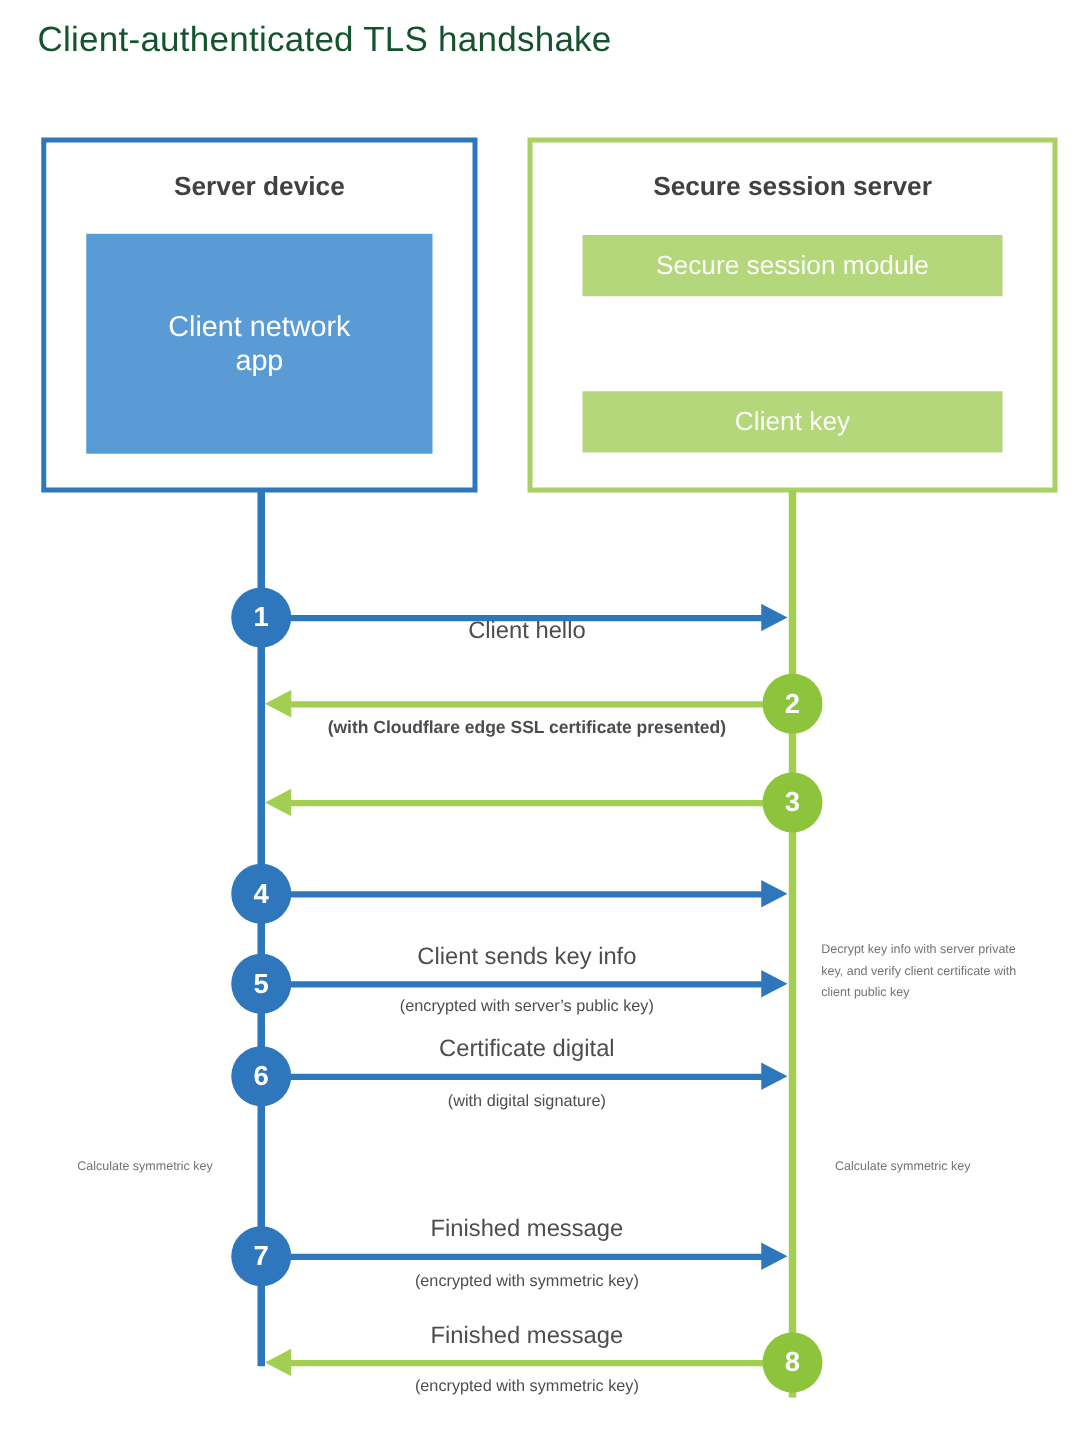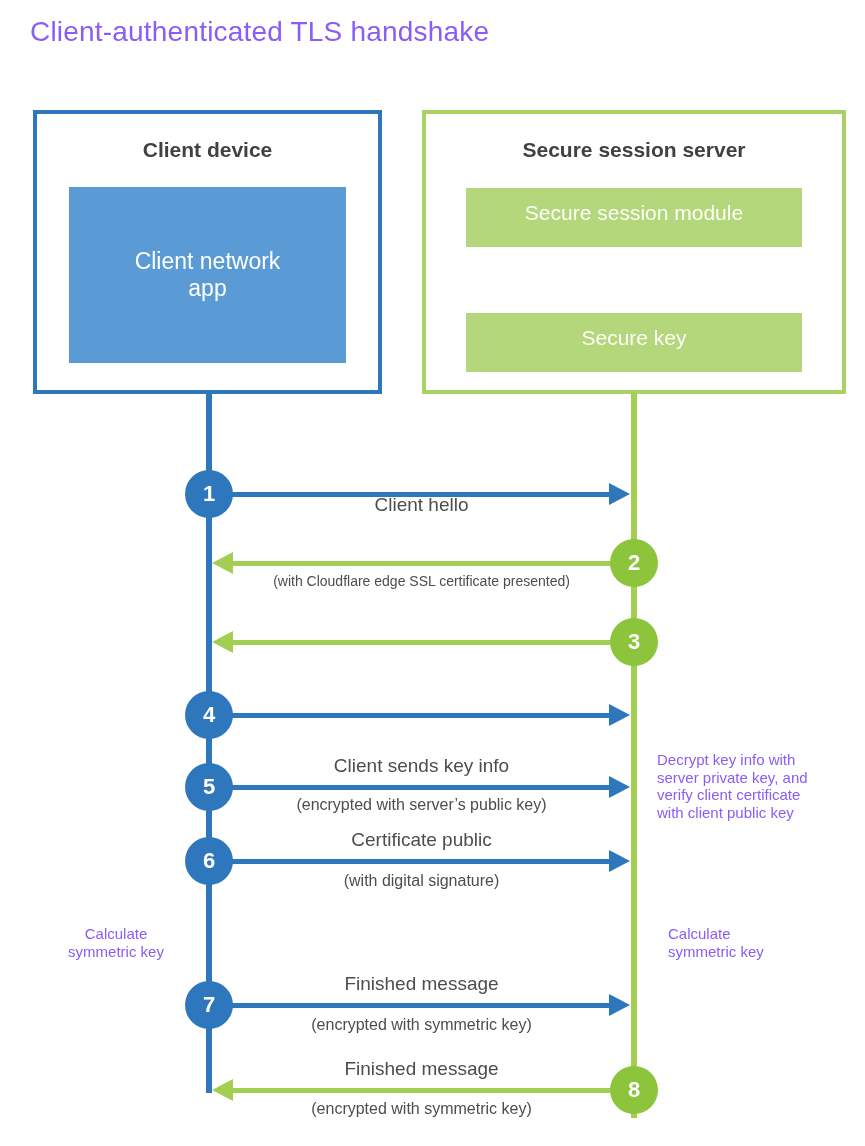--- a/index.html
+++ b/index.html
@@ -2,36 +2,36 @@
 <html><head>
 <meta charset="utf-8">
 <style>
   html,body{margin:0;padding:0;background:#ffffff;}
   .page{
     position:relative;width:865px;height:1146px;background:#ffffff;overflow:hidden;
     font-family:"Liberation Sans", sans-serif;
   }
   .title{
     position:absolute;left:30px;top:16px;margin:0;
-    font-size:28px;font-weight:300;color:#8b5cf6;letter-spacing:.2px;text-align:center;
+    font-size:28px;font-weight:300;color:#14532d;letter-spacing:.2px;text-align:center;
   }
   
   .box{position:absolute;background:#fff;box-sizing:border-box;}
   .client-box{left:33px;top:110px;width:349px;height:284px;border:4px solid #2e77bd;}
   .server-box{left:422px;top:110px;width:424px;height:284px;border:4px solid #a9d164;}
   .box-title{
     margin-top:24px;text-align:center;font-size:21px;font-weight:700;color:#414042;
   }
   .app-box{
     position:absolute;left:69px;top:187px;width:277px;height:176px;background:#5b9bd5;
     display:flex;align-items:center;justify-content:center;text-align:center;
   }
   .app-label{max-width:180px;font-size:23px;color:#ffffff;line-height:27px;}
   .bar{
-    position:absolute;left:466px;width:336px;height:59px;background:#b3d77a;
+    position:absolute;left:466px;width:336px;height:49px;background:#b3d77a;
     text-align:center;line-height:49px;font-size:21px;color:#fdfef9;
   }
   
   .vline{position:absolute;width:6px;z-index:1;}
   .vline.blue{left:206px;top:392px;height:701px;background:#2e77bd;}
   .vline.green{left:631px;top:392px;height:726px;background:#a2ce52;}
   
   .shaft{position:absolute;height:5px;z-index:2;}
   .shaft.blue{left:209px;width:401px;background:#2e77bd;}
   .shaft.green{left:232px;width:402px;background:#a2ce52;}
@@ -47,78 +47,78 @@
   }
   .circle.blue{left:185px;background:#2e77bd;}
   .circle.green{left:610px;background:#8cc43c;}
   
   .step-label{
     position:absolute;left:209px;width:425px;text-align:center;z-index:2;
     font-size:19px;color:#4d4d4f;line-height:22px;
   }
   .step-sub{
     position:absolute;left:209px;width:425px;text-align:center;z-index:2;
-    font-size:16px;color:#4d4d4f;line-height:18px;
+    font-size:13px;color:#4d4d4f;line-height:18px;
   }
   .step-sub.small{font-size:14px;}
   .note{
-    position:absolute;font-size:15px;color:#8b5cf6;line-height:17.5px;z-index:2;
+    position:absolute;font-size:10px;color:#737373;line-height:17.5px;z-index:2;
   }
   .note.decrypt{left:657px;top:751px;width:168px;text-align:left;}
   .note.calc-left{left:60px;top:925px;width:112px;text-align:center;}
   .note.calc-right{left:668px;top:925px;width:112px;text-align:left;}
 </style>
 </head>
 <body>
 
 <div class="page">
 
   <h1 class="title">Client-authenticated TLS handshake</h1>
 
   <div class="box client-box">
-    <div class="box-title">Client device</div>
+    <div class="box-title">Server device</div>
   </div>
   <div class="app-box">
     <span class="app-label">Client network app</span>
   </div>
 
   <div class="box server-box">
     <div class="box-title">Secure session server</div>
   </div>
   <div class="bar" style="top:188px;">Secure session module</div>
-  <div class="bar" style="top:313px;">Secure key</div>
+  <div class="bar" style="top:313px;">Client key</div>
 
   <div class="vline blue"></div>
   <div class="vline green"></div>
 
   <div class="step-label" style="top:462px;margin-top:32px;">Client hello</div>
   <div class="shaft blue" style="top:492px;"></div>
   <span class="head r" style="top:483px;"></span>
   <div class="circle blue" style="top:470px;">1</div>
 
   <div class="shaft green" style="top:561px;"></div>
   <span class="head l" style="top:552px;"></span>
-  <div class="step-sub small" style="top:572px;">(with Cloudflare edge SSL certificate presented)</div>
+  <div class="step-sub small" style="top:572px;font-weight:bold;">(with Cloudflare edge SSL certificate presented)</div>
   <div class="circle green" style="top:539px;">2</div>
 
   <div class="shaft green" style="top:640px;"></div>
   <span class="head l" style="top:631px;"></span>
   <div class="circle green" style="top:618px;">3</div>
 
   <div class="shaft blue" style="top:713px;"></div>
   <span class="head r" style="top:704px;"></span>
   <div class="circle blue" style="top:691px;">4</div>
 
   <div class="step-label" style="top:755px;">Client sends key info</div>
   <div class="shaft blue" style="top:785px;"></div>
   <span class="head r" style="top:776px;"></span>
   <div class="step-sub" style="top:796px;">(encrypted with server’s public key)</div>
   <div class="circle blue" style="top:763px;">5</div>
 
-  <div class="step-label" style="top:829px;">Certificate public</div>
+  <div class="step-label" style="top:829px;">Certificate digital</div>
   <div class="shaft blue" style="top:859px;"></div>
   <span class="head r" style="top:850px;"></span>
   <div class="step-sub" style="top:872px;text-align:center;">(with digital signature)</div>
   <div class="circle blue" style="top:837px;">6</div>
 
   <div class="note decrypt">Decrypt key info with server private key, and verify client certificate with client public key</div>
   <div class="note calc-left">Calculate symmetric key</div>
   <div class="note calc-right">Calculate symmetric key</div>
 
   <div class="step-label" style="top:973px;">Finished message</div>

